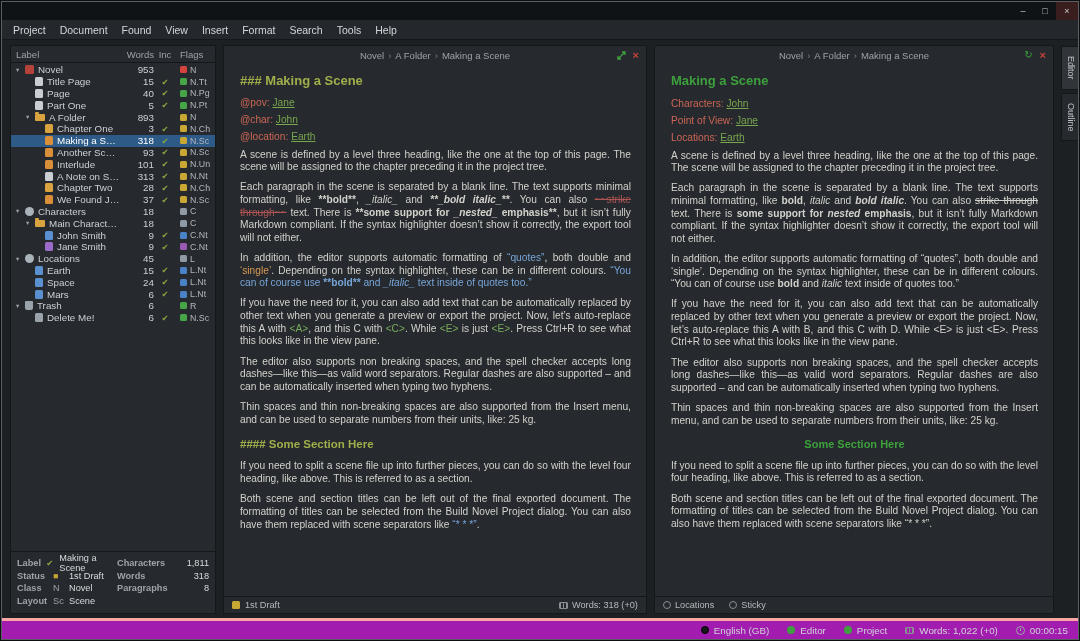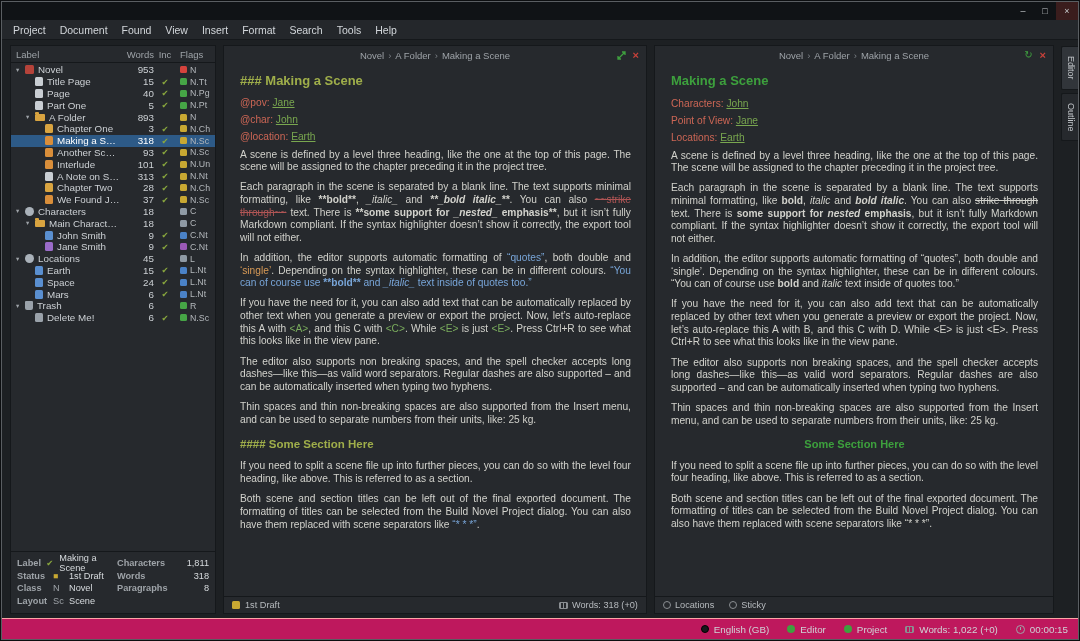--- a/index.html
+++ b/index.html
@@ -114,21 +114,21 @@
 
   
   .tabstrip { width:17px; flex-shrink:0; display:flex; flex-direction:column; gap:3px;
     padding:1px 0 0 0; }
   .vtab { writing-mode:vertical-rl; font-size:9px; color:#c2c6ca; padding:9px 2px;
     background:#26292d; border:1px solid #15181b; border-right:none;
     border-radius:2px 0 0 2px; text-align:center; }
   .vtab.active { background:#31353a; }
 
   
-  .statusbar { height:21px; background:#be185d; border-top:1px solid #fca5a5;
+  .statusbar { height:21px; background:#a21caf; border-top:3px solid #fca5a5;
     display:flex; align-items:center; padding:0 10px; font-size:9.8px; color:#cfd3d7;
     flex-shrink:0; }
   .sb-right { margin-left:auto; display:flex; align-items:center; gap:18px; }
   .sb-item { display:flex; align-items:center; gap:5px; }
   .sb-dot { width:8px; height:8px; border-radius:50%; }
   .sb-dot.lang { background:#15181b; border:1px solid #000; }
   .sb-dot.green { background:#3fa03f; }
   .clock-ico { width:9px; height:9px; border:1px solid #9ea3a8; border-radius:50%;
     position:relative; }
   .clock-ico::after { content:''; position:absolute; left:3px; top:1px; width:1px;

